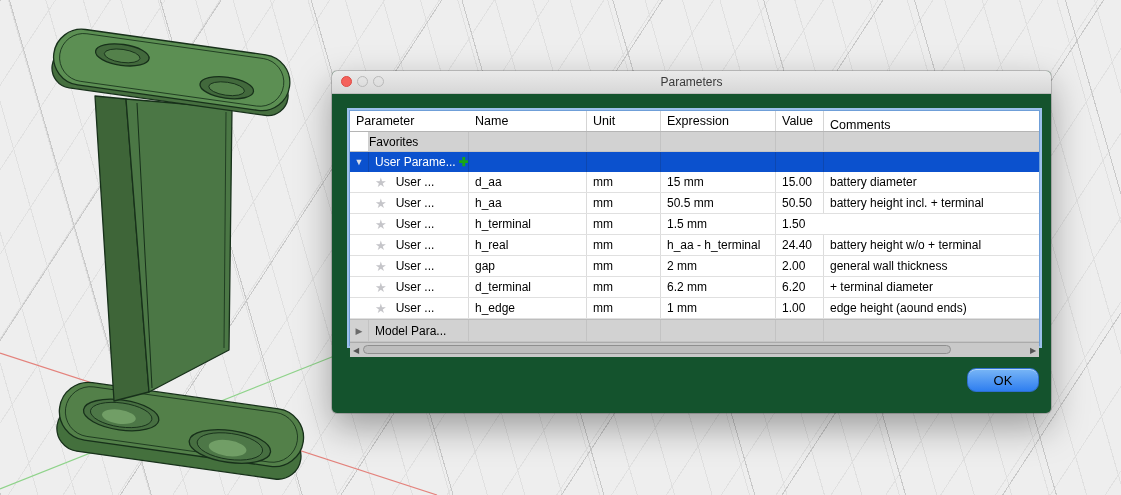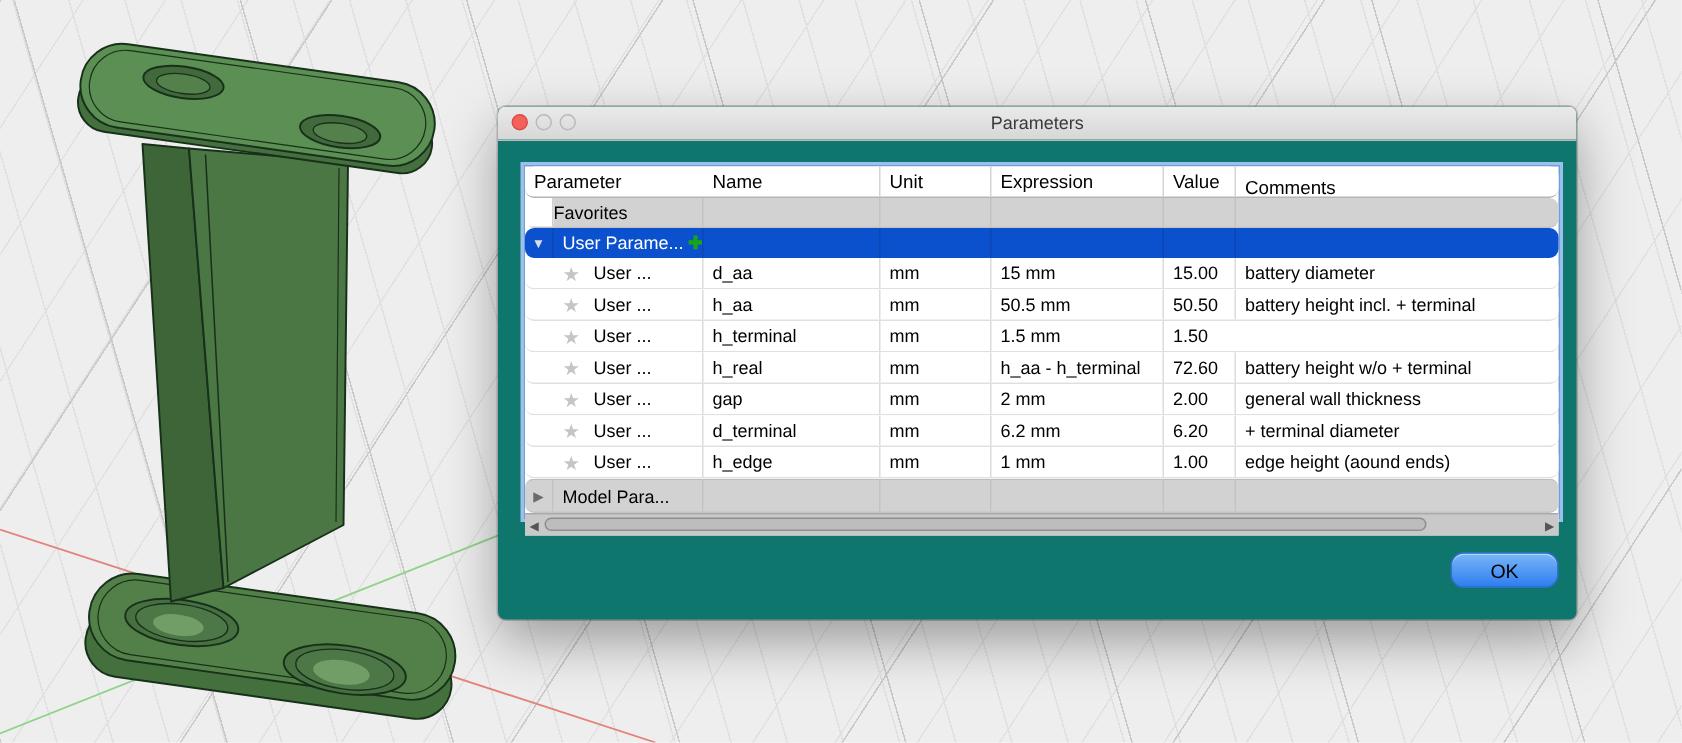--- a/index.html
+++ b/index.html
@@ -15,21 +15,21 @@
     background-image:
       repeating-linear-gradient(74deg,  #c9c9c9 0 1px, transparent 1px 145px),
       repeating-linear-gradient(123deg, #c9c9c9 0 1px, transparent 1px 185px),
       repeating-linear-gradient(74deg,  #e0e0e0 0 1px, transparent 1px 36px),
       repeating-linear-gradient(123deg, #e1e1e1 0 1px, transparent 1px 46px);
   }
   .scene{position:absolute;inset:0;}
   
   .dialog{
     position:absolute;left:332px;top:71px;width:719px;height:342px;
-    background:#0f766e;border-radius:5px;
+    background:#14532d;border-radius:5px;
     box-shadow:0 0 0 1px rgba(0,0,0,.18), 0 14px 36px rgba(0,0,0,.35);
   }
   .titlebar{
     position:relative;height:22px;border-radius:5px 5px 0 0;
     background:linear-gradient(#eaeaea,#d7d7d7);
     border-bottom:1px solid #bcbcbc;
   }
   .titlebar .title{
     position:absolute;left:0;right:0;top:4px;text-align:center;
     font-size:12px;color:#3a3a3a;
@@ -38,21 +38,21 @@
   .tl.close{left:9px;background:#f4615b;border:1px solid #de4b44;}
   .tl.min{left:25px;background:transparent;border:1px solid #b9b9b9;}
   .tl.zoomb{left:41px;background:transparent;border:1px solid #b9b9b9;}
   
   .ptable{
     position:absolute;left:17px;top:39px;width:691px;height:236px;
     background:#fff;border:1px solid #6f9fd8;
     box-shadow:0 0 0 2px #9cc0ec;
     display:flex;flex-direction:column;box-sizing:border-box;
   }
-  .trow{display:grid;grid-template-columns:19px 100px 118px 74px 115px 48px 1fr;align-items:center;border-radius:6px;}
+  .trow{display:grid;grid-template-columns:19px 100px 118px 74px 115px 48px 1fr;align-items:center;}
   .trow > div{height:100%;display:flex;align-items:center;overflow:hidden;white-space:nowrap;box-sizing:border-box;}
   .hdr{height:20px;background:#fff;border-bottom:1px solid #b5b5b5;font-size:12.5px;color:#000;flex:0 0 auto;}
   .hdr > div{border-right:1px solid #d5d5d5;padding-left:6px;}
   .hdr > div:last-child{border-right:none;margin-top:7px;}
   .hdr .c0{border-right:none;}
   .rowfav{height:19px;background:#d2d2d2;font-size:12px;flex:0 0 auto;border-bottom:1px solid #c4c4c4;}
   .rowfav .c0{background:#fff;border-right:1px solid #cfcfcf;}
   .rowfav > div{border-right:1px solid #c3c3c3;}
   .rowfav > div:last-child{border-right:none;}
   .rowsel{height:20px;background:#0b51ce;color:#fff;font-size:12px;flex:0 0 auto;}
@@ -214,21 +214,21 @@
     </div>
     <div class="trow rdata">
       <div class="c0"></div>
       <div class="pcell">
           <span class="star">★</span>
           <span>User ...</span>
         </div>
       <div>h_real</div>
       <div>mm</div>
       <div>h_aa - h_terminal</div>
-      <div>72.60</div>
+      <div>24.40</div>
       <div>battery height w/o + terminal</div>
     </div>
     <div class="trow rdata">
       <div class="c0"></div>
       <div class="pcell">
           <span class="star">★</span>
           <span>User ...</span>
         </div>
       <div>gap</div>
       <div>mm</div>

